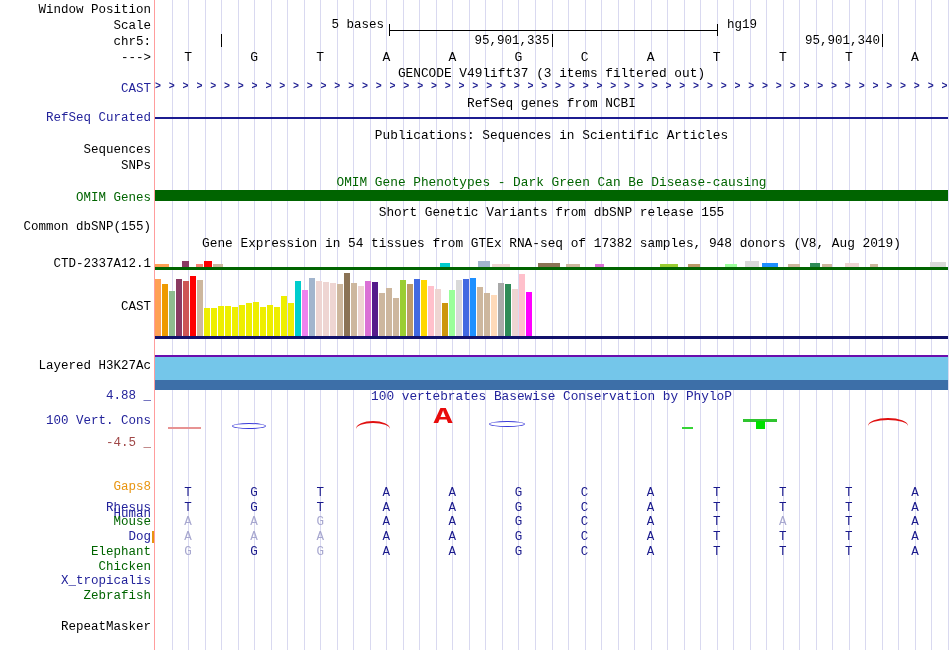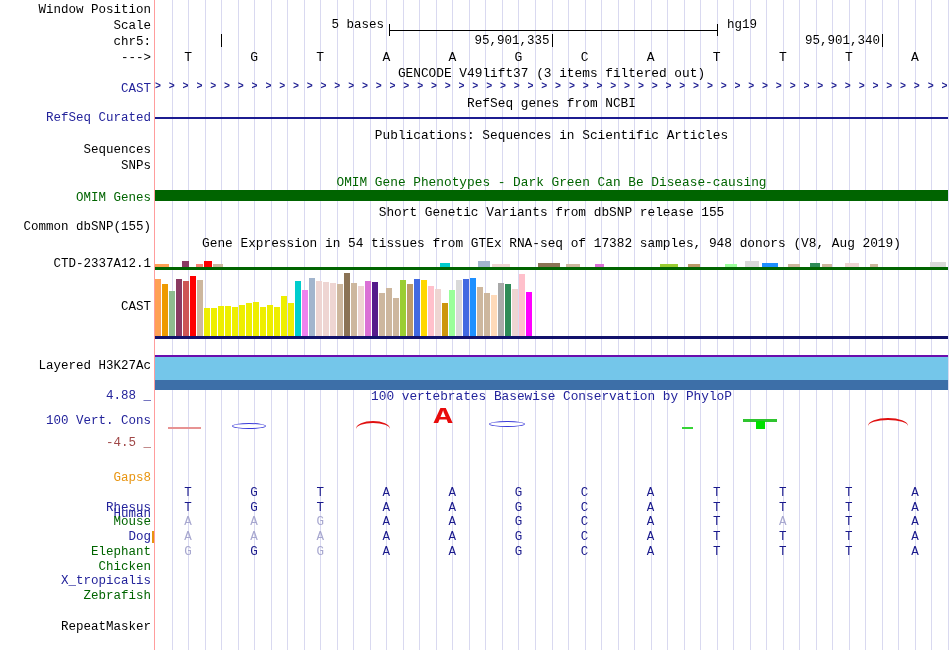--- a/index.html
+++ b/index.html
@@ -2,21 +2,21 @@
 <html><head>
 <meta charset="utf-8">
 <style>
   html,body{margin:0;padding:0;background:#fff;}
   #browser{position:relative;width:950px;height:650px;background:#fff;overflow:hidden;
            font-family:Liberation Mono, monospace;color:#000;padding-left:12px;}
   .lbl{position:absolute;left:0;width:151px;text-align:right;font-size:12.5px;line-height:14px;white-space:nowrap;}
   .ttl{position:absolute;left:155px;width:793px;text-align:center;font-size:12.8px;line-height:14px;white-space:nowrap;}
   .navy{color:#23239b;}
   .green{color:#006400;}
-  .orangec{color:#e8940f;}
+  .orangec{color:#e8940f;margin-top:9px;}
   .redc{color:#a04848;}
   .gridline{position:absolute;top:0;height:650px;width:1px;background:#d9d9f0;}
   .guideline{position:absolute;top:0;height:650px;width:1px;background:#ff9d9d;}
   .tickmark{position:absolute;width:1px;height:13px;background:#000;}
   .ticklabel{position:absolute;font-size:12.5px;line-height:13px;text-align:right;white-space:nowrap;}
   .base{position:absolute;width:26px;margin-left:-13px;text-align:center;font-size:13px;line-height:14px;}
   .alnbase{position:absolute;width:26px;margin-left:-13px;text-align:center;font-size:12.5px;line-height:14px;color:#19198c;}
   .alnbase.faded{color:#a7a7cf;}
   .hline{position:absolute;}
   .arrowrow{position:absolute;left:155px;width:793px;display:flex;justify-content:space-between;

